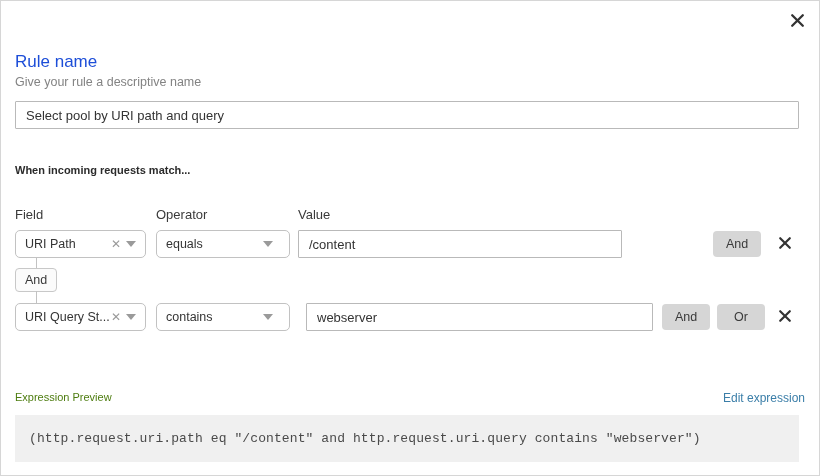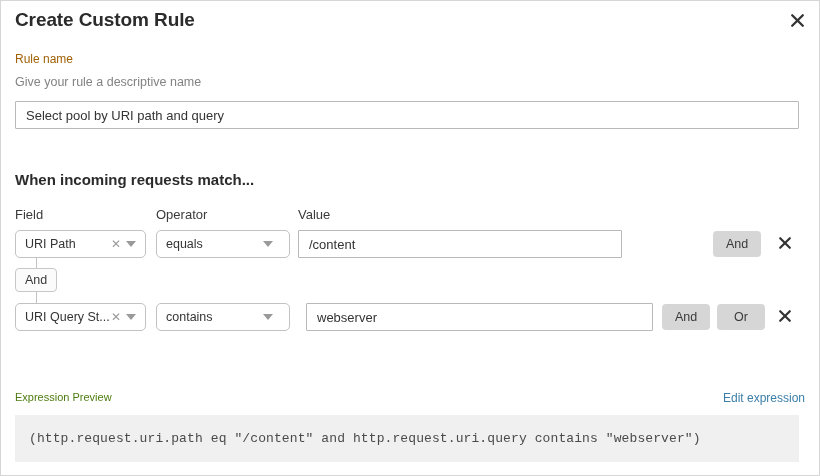--- a/index.html
+++ b/index.html
@@ -47,22 +47,22 @@
     cursor: pointer;
     background: transparent;
     border: none;
     padding: 0;
   }
   .close-btn svg { display: block; }
 
   
   .field-label {
     position: absolute;
-    font-size: 12px;
-    color: #a16207;
+    font-size: 17px;
+    color: #1d4ed8;
   }
   .field-help {
     position: absolute;
     font-size: 12.5px;
     color: #838383;
   }
   .rule-name-label { left: 14px; top: 51px; }
   .rule-name-help  { left: 14px; top: 74px; }
 
   .text-input {
@@ -81,22 +81,22 @@
     left: 14px;
     top: 100px;
     width: 784px;
     height: 28px;
   }
 
   
   .section-heading {
     position: absolute;
     left: 14px;
-    top: 170px;
-    font-size: 15px;
+    top: 163px;
+    font-size: 11px;
     font-weight: bold;
     color: #2b2b2b;
   }
 
   
   .col-head { font-size: 13px; color: #3a3a3a; top: 206px; }
   .col-field    { left: 14px; }
   .col-operator { left: 155px; }
   .col-value    { left: 297px; }
 
@@ -267,21 +267,20 @@
     color: #4a4a4a;
     white-space: pre;
     letter-spacing: 0.1px;
   }
 </style>
 </head>
 <body>
 
 <div class="card">
 
-  <div class="modal-title">Create Custom Rule</div>
   <button class="close-btn">
     <span>
       <svg width="15" height="15" viewBox="0 0 15 15">
         <path d="M2.2 2.2 L12.8 12.8 M12.8 2.2 L2.2 12.8" stroke="#333333" stroke-width="2.3" stroke-linecap="round"></path>
       </svg>
     </span>
   </button>
 
   <div class="field-label rule-name-label">Rule name</div>
   <div class="field-help rule-name-help">Give your rule a descriptive name</div>

